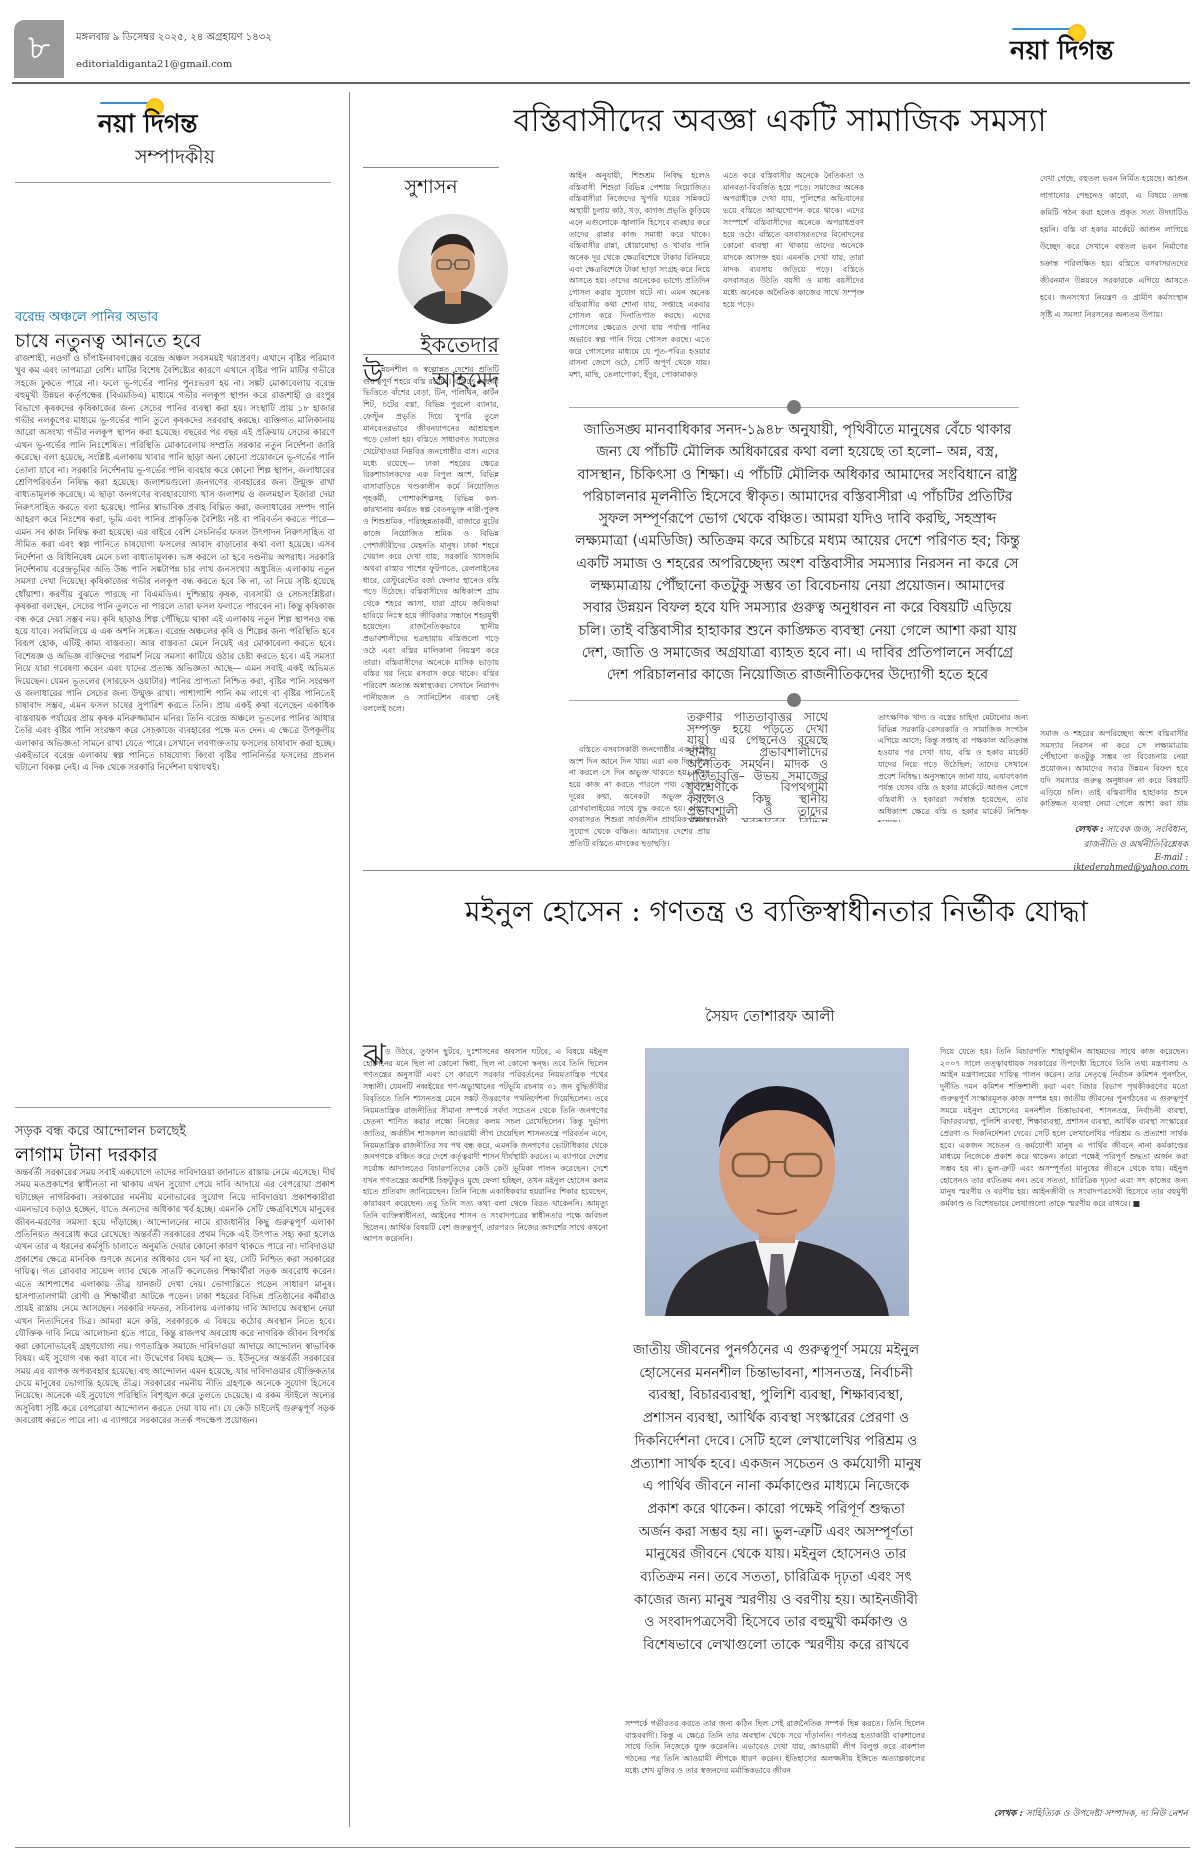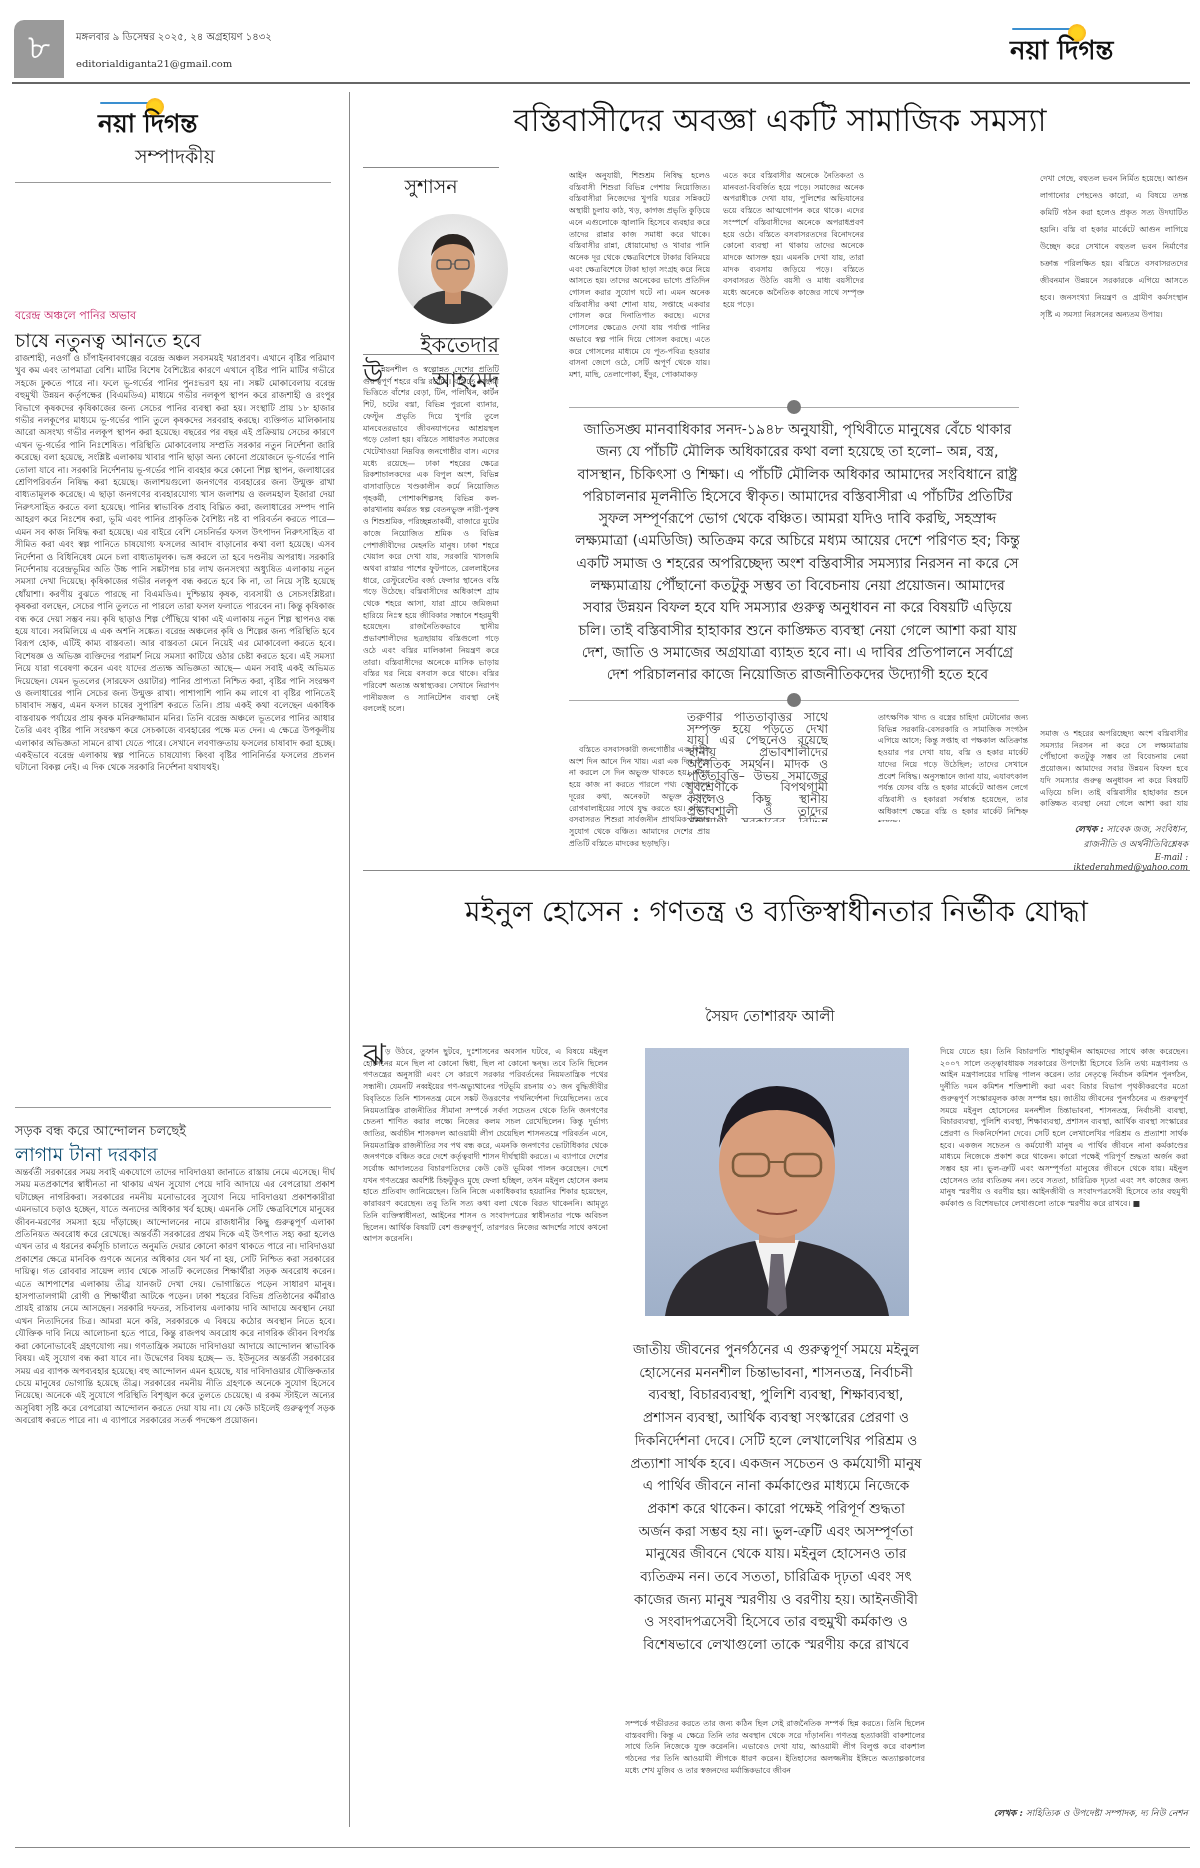--- a/index.html
+++ b/index.html
@@ -41,29 +41,29 @@
 <div class="abs vrule" style="left:349px;top:92px;height:1735px;"></div>
 
 <div class="logo" style="left:98px;top:104px;font-size:25px;">
   <span class="wave" style="left:2px;top:-2px;width:62px;"></span>
   <span class="sun" style="left:48px;top:-6px;"></span>
   <span style="position:relative;">নয়া দিগন্ত</span>
 </div>
 <div class="abs" style="left:15px;top:142px;width:320px;text-align:center;font-size:19px;color:#222;font-family:'DejaVu Sans',sans-serif;">সম্পাদকীয়</div>
 <div class="abs hrule" style="left:15px;top:182px;width:316px;"></div>
 
-<div class="abs" style="left:15px;top:307px;font-size:11px;color:#be185d;">বরেন্দ্র অঞ্চলে পানির অভাব</div>
+<div class="abs" style="left:15px;top:307px;font-size:13px;color:#0369a1;">বরেন্দ্র অঞ্চলে পানির অভাব</div>
 <div class="abs" style="left:15px;top:326px;font-size:19px;color:#111;text-align:center;">চাষে নতুনত্ব আনতে হবে</div>
 <div class="abs col-text" style="left:15px;top:352px;width:320px;height:740px;font-size:8.6px;line-height:12.4px;">
   <p style="text-indent:0">রাজশাহী, নওগাঁ ও চাঁপাইনবাবগঞ্জের বরেন্দ্র অঞ্চল সবসময়ই খরাপ্রবণ। এখানে বৃষ্টির পরিমাণ খুব কম এবং তাপমাত্রা বেশি। মাটির বিশেষ বৈশিষ্ট্যের কারণে এখানে বৃষ্টির পানি মাটির গভীরে সহজে ঢুকতে পারে না। ফলে ভূ-গর্ভের পানির পুনঃভরণ হয় না। সঙ্কট মোকাবেলায় বরেন্দ্র বহুমুখী উন্নয়ন কর্তৃপক্ষের (বিএমডিএ) মাধ্যমে গভীর নলকূপ স্থাপন করে রাজশাহী ও রংপুর বিভাগে কৃষকদের কৃষিকাজের জন্য সেচের পানির ব্যবস্থা করা হয়। সংস্থাটি প্রায় ১৮ হাজার গভীর নলকূপের মাধ্যমে ভূ-গর্ভের পানি তুলে কৃষকদের সরবরাহ করছে। ব্যক্তিগত মালিকানায় আরো অসংখ্য গভীর নলকূপ স্থাপন করা হয়েছে। বছরের পর বছর এই প্রক্রিয়ায় সেচের কারণে এখন ভূ-গর্ভের পানি নিঃশেষিত। পরিস্থিতি মোকাবেলায় সম্প্রতি সরকার নতুন নির্দেশনা জারি করেছে। বলা হয়েছে, সংশ্লিষ্ট এলাকায় খাবার পানি ছাড়া অন্য কোনো প্রয়োজনে ভূ-গর্ভের পানি তোলা যাবে না। সরকারি নির্দেশনায় ভূ-গর্ভের পানি ব্যবহার করে কোনো শিল্প স্থাপন, জলাধারের শ্রেণিপরিবর্তন নিষিদ্ধ করা হয়েছে। জলাশয়গুলো জনগণের ব্যবহারের জন্য উন্মুক্ত রাখা বাধ্যতামূলক করেছে। এ ছাড়া জনগণের ব্যবহারযোগ্য খাস জলাশয় ও জলমহাল ইজারা দেয়া নিরুৎসাহিত করতে বলা হয়েছে। পানির স্বাভাবিক প্রবাহ বিঘ্নিত করা, জলাধারের সম্পদ পানি আহরণ করে নিঃশেষ করা, ভূমি এবং পানির প্রাকৃতিক বৈশিষ্ট্য নষ্ট বা পরিবর্তন করতে পারে— এমন সব কাজ নিষিদ্ধ করা হয়েছে। এর বাইরে বেশি সেচনির্ভর ফসল উৎপাদন নিরুৎসাহিত বা সীমিত করা এবং স্বল্প পানিতে চাষযোগ্য ফসলের আবাদ বাড়ানোর কথা বলা হয়েছে। এসব নির্দেশনা ও বিধিনিষেধ মেনে চলা বাধ্যতামূলক। ভঙ্গ করলে তা হবে দণ্ডনীয় অপরাধ। সরকারি নির্দেশনায় বরেন্দ্রভূমির অতি উচ্চ পানি সঙ্কটাপন্ন চার লাখ জনসংখ্যা অধ্যুষিত এলাকায় নতুন সমস্যা দেখা দিয়েছে। কৃষিকাজের গভীর নলকূপ বন্ধ করতে হবে কি না, তা নিয়ে সৃষ্টি হয়েছে ধোঁয়াশা। করণীয় বুঝতে পারছে না বিএমডিএ। দুশ্চিন্তায় কৃষক, ব্যবসায়ী ও সেচসংশ্লিষ্টরা। কৃষকরা বলছেন, সেচের পানি তুলতে না পারলে তারা ফসল ফলাতে পারবেন না। কিন্তু কৃষিকাজ বন্ধ করে দেয়া সম্ভব নয়। কৃষি ছাড়াও শিল্প পৌঁছিয়ে থাকা এই এলাকায় নতুন শিল্প স্থাপনও বন্ধ হয়ে যাবে। সবমিলিয়ে এ এক অশনি সঙ্কেত। বরেন্দ্র অঞ্চলের কৃষি ও শিল্পের জন্য পরিস্থিতি হবে বিরূপ হোক, এটিই কাম্য বাস্তবতা। আর বাস্তবতা মেনে নিয়েই এর মোকাবেলা করতে হবে। বিশেষজ্ঞ ও অভিজ্ঞ ব্যক্তিদের পরামর্শ নিয়ে সমস্যা কাটিয়ে ওঠার চেষ্টা করতে হবে। এই সমস্যা নিয়ে যারা গবেষণা করেন এবং যাদের প্রত্যক্ষ অভিজ্ঞতা আছে— এমন সবাই একই অভিমত দিয়েছেন। যেমন ভূতলের (সারফেস ওয়াটার) পানির প্রাপ্যতা নিশ্চিত করা, বৃষ্টির পানি সংরক্ষণ ও জলাধারের পানি সেচের জন্য উন্মুক্ত রাখা। পাশাপাশি পানি কম লাগে বা বৃষ্টির পানিতেই চাষাবাদ সম্ভব, এমন ফসল চাষের সুপারিশ করতে তিনি। প্রায় একই কথা বলেছেন একাধিক বাস্তবায়ক পর্যায়ের প্রায় কৃষক মনিরুজ্জামান মনির। তিনি বরেন্দ্র অঞ্চলে ভূতলের পানির আধার তৈরি এবং বৃষ্টির পানি সংরক্ষণ করে সেচকাজে ব্যবহারের পক্ষে মত দেন। এ ক্ষেত্রে উপকূলীয় এলাকার অভিজ্ঞতা সামনে রাখা যেতে পারে। সেখানে লবণাক্ততায় ফসলের চাষাবাদ করা হচ্ছে। একইভাবে বরেন্দ্র এলাকায় স্বল্প পানিতে চাষযোগ্য কিংবা বৃষ্টির পানিনির্ভর ফসলের প্রচলন ঘটানো বিকল্প নেই। এ দিক থেকে সরকারি নির্দেশনা যথাযথই।</p>
 </div>
 <div class="abs hrule" style="left:15px;top:1107px;width:316px;"></div>
 
 <div class="abs" style="left:15px;top:1121px;font-size:13px;color:#333;">সড়ক বন্ধ করে আন্দোলন চলছেই</div>
-<div class="abs" style="left:15px;top:1140px;font-size:19px;color:#0c4a6e;">লাগাম টানা দরকার</div>
+<div class="abs" style="left:15px;top:1140px;font-size:19px;color:#000000;">লাগাম টানা দরকার</div>
 <div class="abs col-text" style="left:15px;top:1166px;width:320px;height:650px;font-size:8.6px;line-height:12.4px;">
   <p style="text-indent:0">অন্তর্বর্তী সরকারের সময় সবাই একযোগে তাদের দাবিদাওয়া জানাতে রাস্তায় নেমে এসেছে। দীর্ঘ সময় মতপ্রকাশের স্বাধীনতা না থাকায় এখন সুযোগ পেয়ে দাবি আদায়ে এর বেপরোয়া প্রকাশ ঘটাচ্ছেন নাগরিকরা। সরকারের নমনীয় মনোভাবের সুযোগ নিয়ে দাবিদাওয়া প্রকাশকারীরা এমনভাবে চড়াও হচ্ছেন, যাতে অন্যদের অধিকার খর্ব হচ্ছে। এমনকি সেটি ক্ষেত্রবিশেষে মানুষের জীবন-মরণের সমস্যা হয়ে দাঁড়াচ্ছে। আন্দোলনের নামে রাজধানীর কিছু গুরুত্বপূর্ণ এলাকা প্রতিনিয়ত অবরোধ করে রেখেছে। অন্তর্বর্তী সরকারের প্রথম দিকে এই উৎপাত সহ্য করা হলেও এখন তার এ ধরনের কর্মসূচি চালাতে অনুমতি দেয়ার কোনো কারণ থাকতে পারে না। দাবিদাওয়া প্রকাশের ক্ষেত্রে মানবিক গুণকে অন্যের অধিকার যেন খর্ব না হয়, সেটি নিশ্চিত করা সরকারের দায়িত্ব। গত রোববার সায়েন্স ল্যাব থেকে সাতটি কলেজের শিক্ষার্থীরা সড়ক অবরোধ করেন। এতে আশপাশের এলাকায় তীব্র যানজট দেখা দেয়। ভোগান্তিতে পড়েন সাধারণ মানুষ। হাসপাতালগামী রোগী ও শিক্ষার্থীরা আটকে পড়েন। ঢাকা শহরের বিভিন্ন প্রতিষ্ঠানের কর্মীরাও প্রায়ই রাস্তায় নেমে আসছেন। সরকারি দফতর, সচিবালয় এলাকায় দাবি আদায়ে অবস্থান নেয়া এখন নিত্যদিনের চিত্র। আমরা মনে করি, সরকারকে এ বিষয়ে কঠোর অবস্থান নিতে হবে। যৌক্তিক দাবি নিয়ে আলোচনা হতে পারে, কিন্তু রাজপথ অবরোধ করে নাগরিক জীবন বিপর্যস্ত করা কোনোভাবেই গ্রহণযোগ্য নয়। গণতান্ত্রিক সমাজে দাবিদাওয়া আদায়ে আন্দোলন স্বাভাবিক বিষয়। এই সুযোগ বন্ধ করা যাবে না। উদ্বেগের বিষয় হচ্ছে— ড. ইউনূসের অন্তর্বর্তী সরকারের সময় এর ব্যাপক অপব্যবহার হয়েছে। বহু আন্দোলন এমন হয়েছে, যার দাবিদাওয়ার যৌক্তিকতার চেয়ে মানুষের ভোগান্তি হয়েছে তীব্র। সরকারের নমনীয় নীতি গ্রহণকে অনেকে সুযোগ হিসেবে নিয়েছে। অনেকে এই সুযোগে পরিস্থিতি বিশৃঙ্খল করে তুলতে চেয়েছে। এ রকম স্টাইলে অন্যের অসুবিধা সৃষ্টি করে বেপরোয়া আন্দোলন করতে দেয়া যায় না। যে কেউ চাইলেই গুরুত্বপূর্ণ সড়ক অবরোধ করতে পারে না। এ ব্যাপারে সরকারের সতর্ক পদক্ষেপ প্রয়োজন।</p>
 </div>
 
 <div class="abs headline-main" style="left:385px;top:96px;width:790px;text-align:center;font-size:31px;">বস্তিবাসীদের অবজ্ঞা একটি সামাজিক সমস্যা</div>
 
 <div class="abs hrule" style="left:363px;top:167px;width:136px;background:#888;"></div>
 <div class="abs" style="left:363px;top:172px;width:136px;text-align:center;font-size:19px;color:#222;">সুশাসন</div>
 
 <div class="abs photo-round" style="left:398px;top:214px;width:110px;height:110px;">

